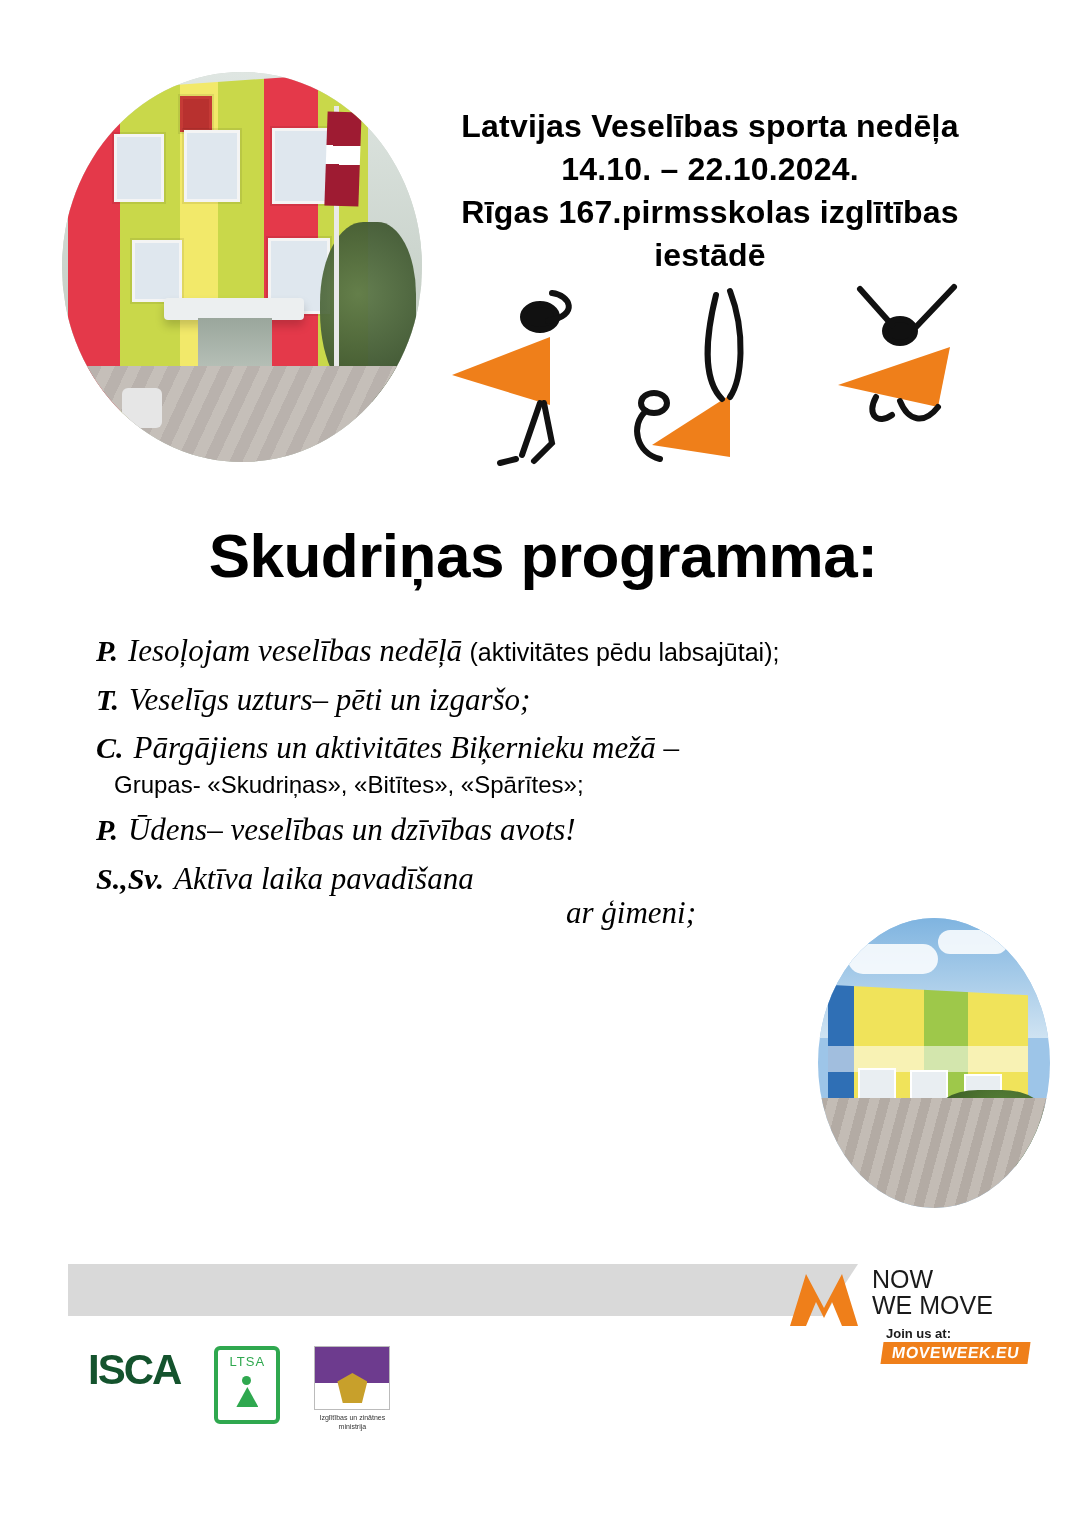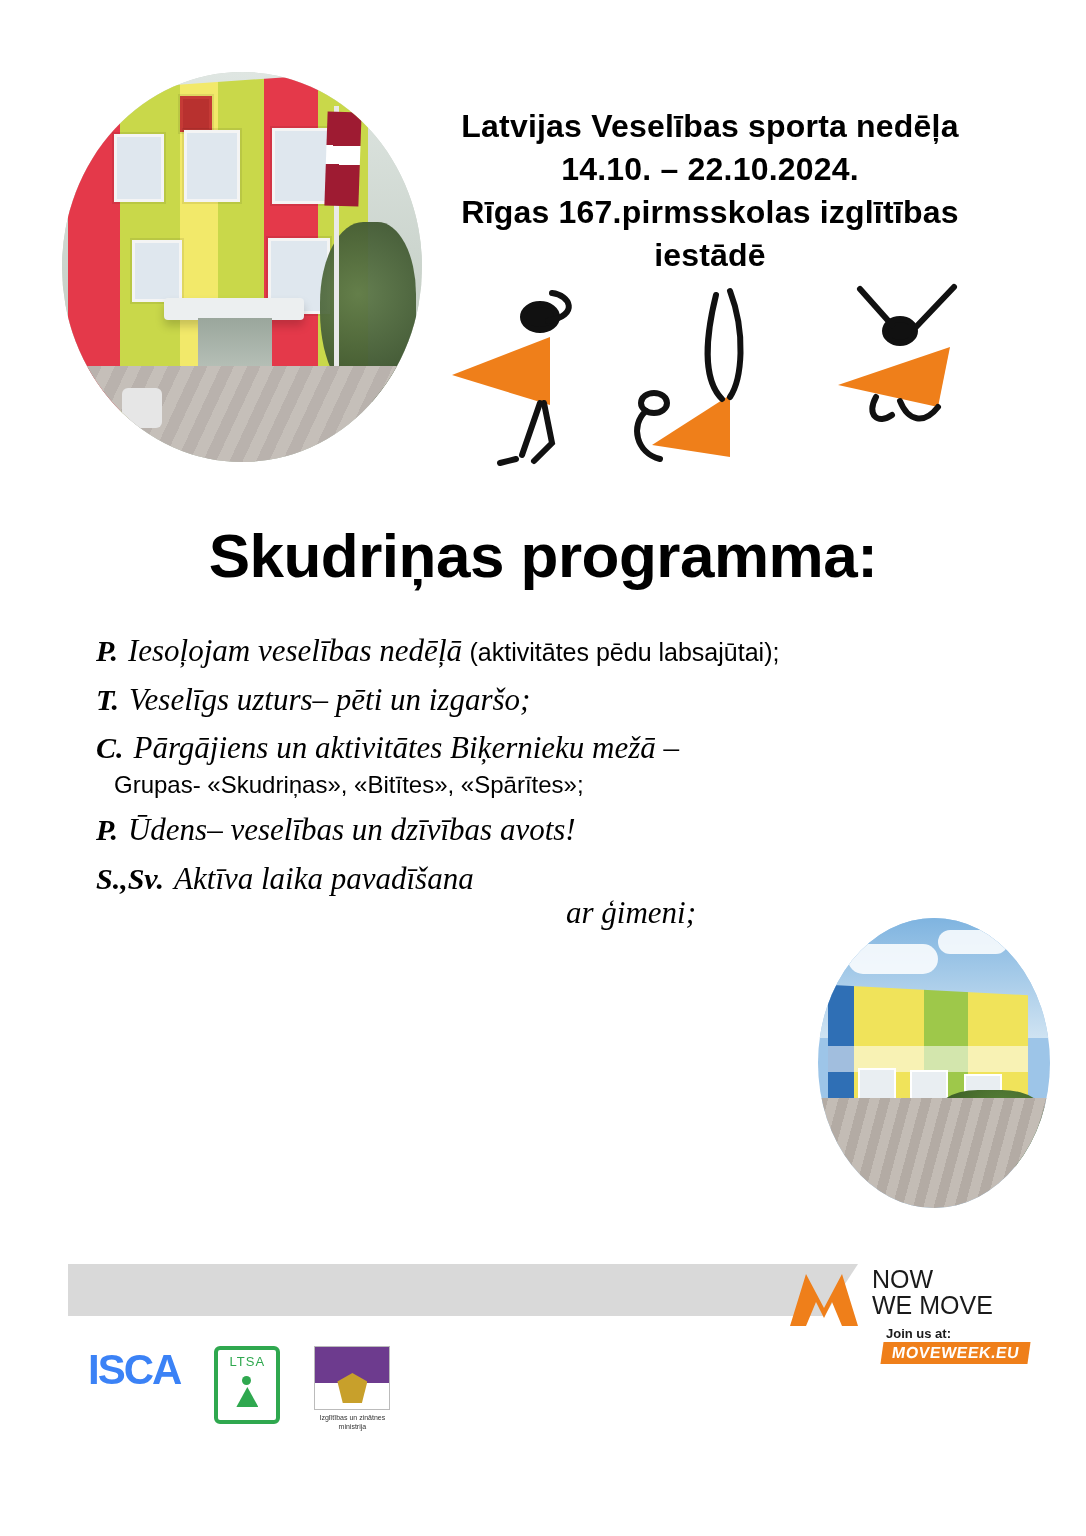--- a/index.html
+++ b/index.html
@@ -256,21 +256,21 @@
     top: 1346px;
     display: flex;
     align-items: flex-start;
     gap: 34px;
   }
   .logo-isca {
     font-family: "Liberation Sans", sans-serif;
     font-weight: bold;
     font-size: 42px;
     letter-spacing: -2px;
-    color: #3b82f6;
+    color: #14532d;
   }
   .logo-lsa {
     width: 58px; height: 70px;
     border: 4px solid #2fa84f;
     border-radius: 6px;
     position: relative;
   }
   .logo-lsa .lsa-top {
     position: absolute; left: 6px; right: 6px; top: 4px;
     font-size: 13px; font-weight: normal; color: #2fa84f; text-align: center;

